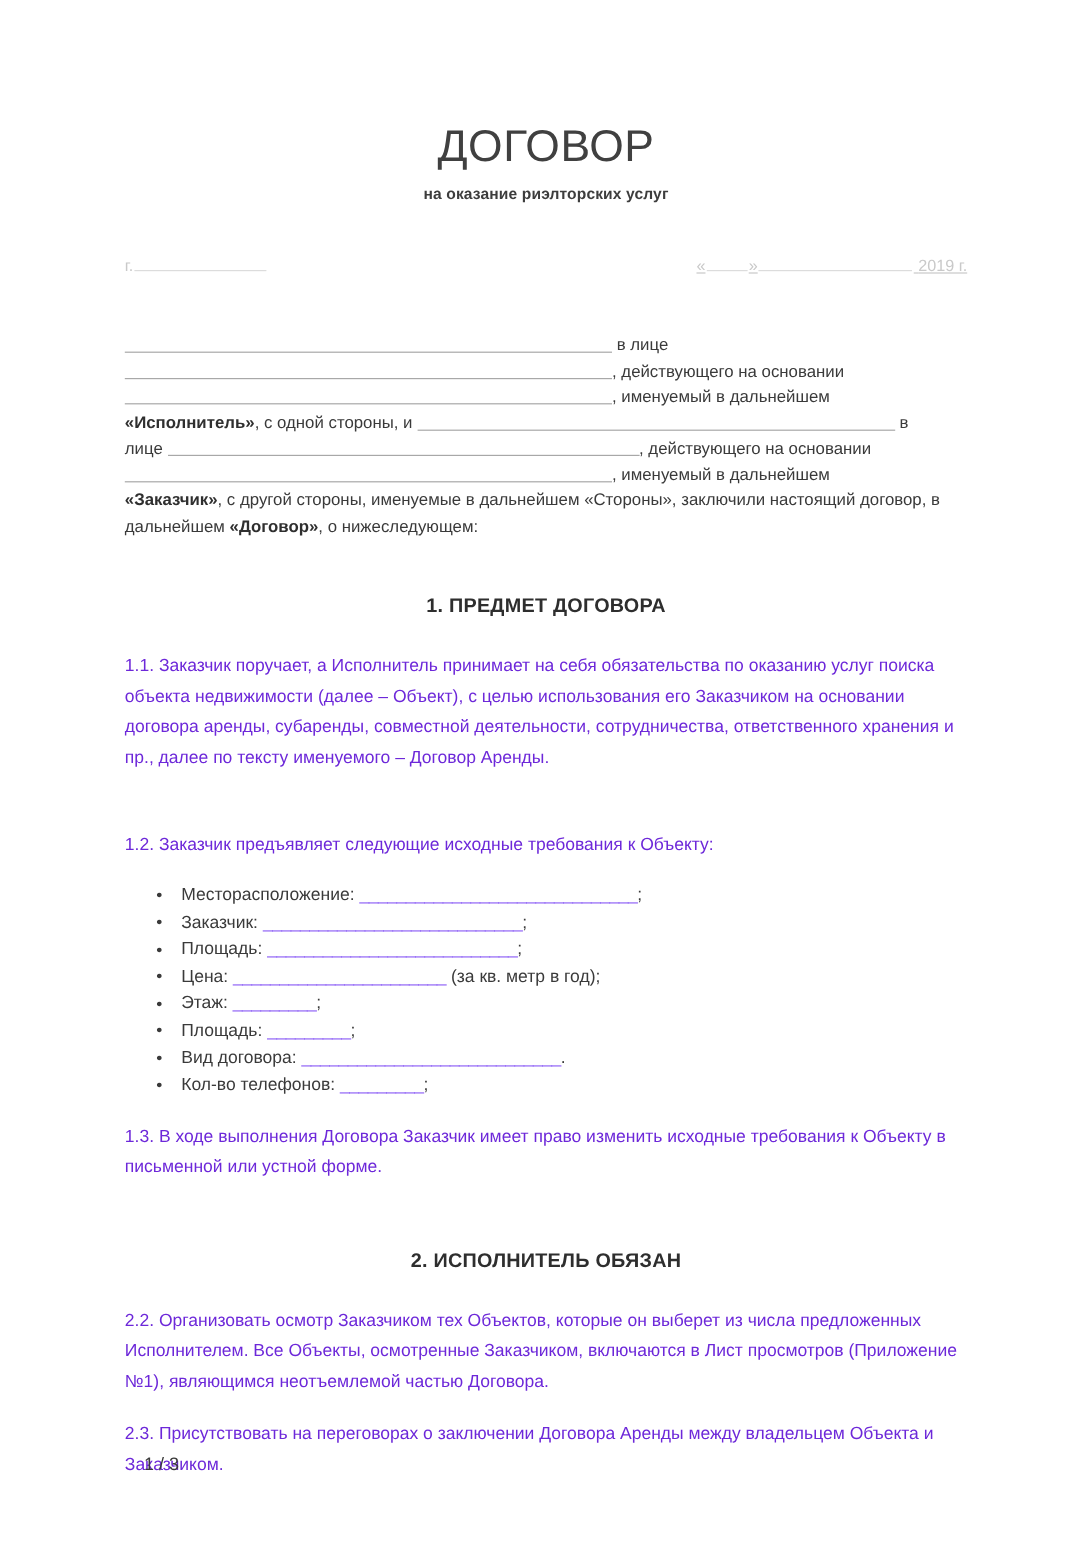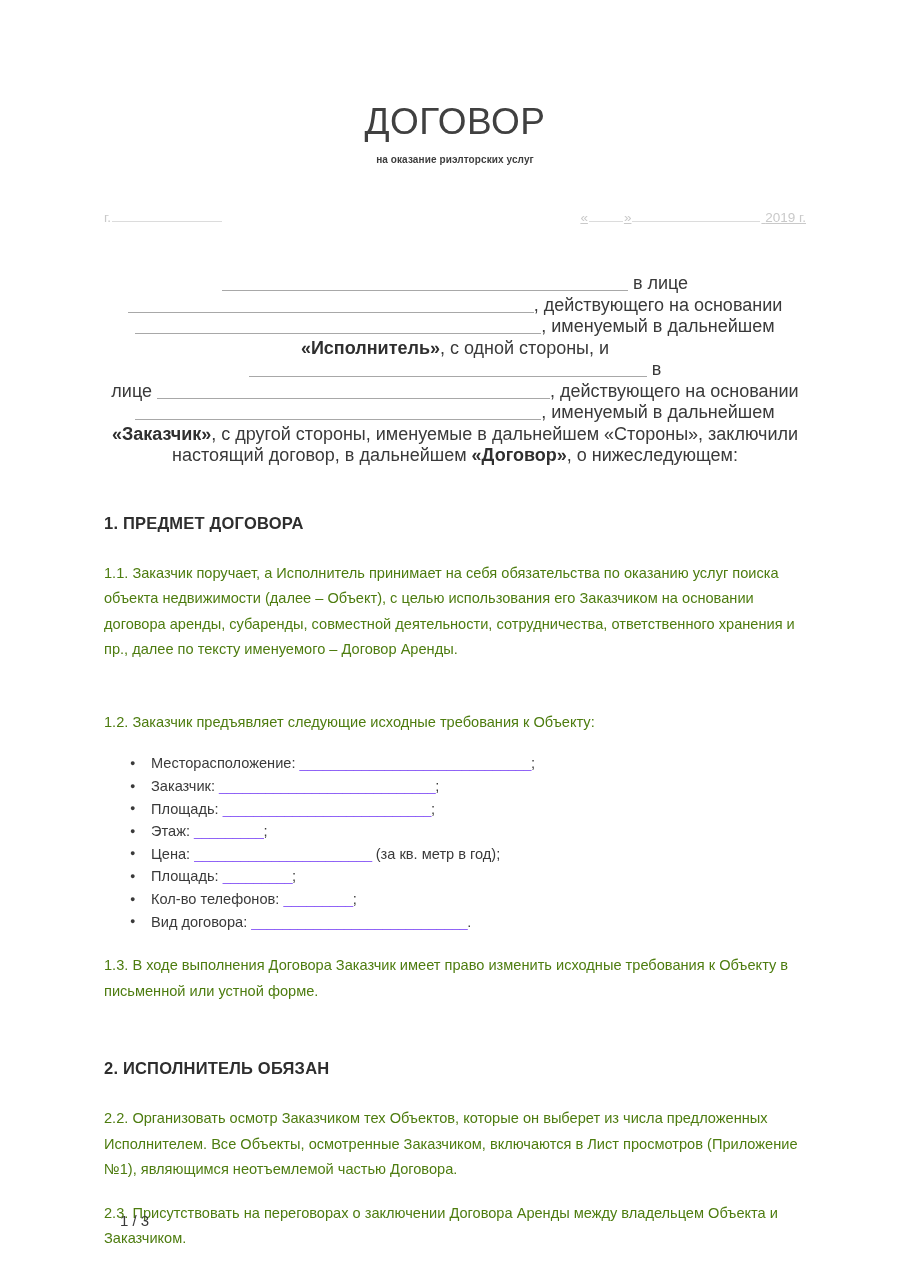--- a/index.html
+++ b/index.html
@@ -31,21 +31,21 @@
   }
   .doc-title {
     font-size: 37px;
     font-weight: 400;
     letter-spacing: 0.5px;
     color: #404040;
     line-height: 1.12;
     margin: 0;
   }
   .doc-subtitle {
-    font-size: 10px;
+    font-size: 13px;
     font-weight: bold;
     color: #3d3d3d;
     margin-top: 12px;
     letter-spacing: 0.1px;
   }
 
   
   .date-row {
     display: flex;
     justify-content: space-between;
@@ -62,55 +62,56 @@
     vertical-align: baseline;
     margin: 0 1px;
   }
   .rule-lt.w-city  { width: 110px; }
   .rule-lt.w-day   { width: 34px; }
   .rule-lt.w-month { width: 128px; }
 
   
   .preamble {
     margin-top: 48px;
-    font-size: 18px;
+    font-size: 14px;
     line-height: 21.5px;
     color: #3a3a3a;
-    text-align: center;
+    text-align: left;
   }
   .preamble b { font-weight: bold; color: #2f2f2f; }
   .rule {
     display: inline-block;
     border-bottom: 1px solid #a8a8a8;
     vertical-align: baseline;
     height: 14px;
     margin-bottom: -2px;
   }
   .rule.r1 { width: 406px; }
   .rule.r2 { width: 406px; }
   .rule.r3 { width: 406px; }
   .rule.r4 { width: 398px; }
   .rule.r5 { width: 393px; }
   .rule.r6 { width: 406px; }
 
   
   .section-heading {
+    text-align: center;
     font-size: 16.5px;
     font-weight: bold;
     color: #2e2e2e;
     letter-spacing: 0.2px;
   }
   .section-heading.s1 { margin-top: 47px; margin-bottom: 28px; }
   .section-heading.s2 { margin-top: 55px; margin-bottom: 28px; }
 
   
   .para {
     font-size: 14.6px;
     line-height: 25.5px;
-    color: #4d7c0f;
+    color: #6d28d9;
     margin: 0 0 18px 0;
     text-align: left;
   }
   .para.tight { margin-bottom: 17px; margin-top: 47px; }
 
   
   .bullets {
     list-style: none;
     margin: 14px 0 20px 0;
     padding: 0 0 0 26px;
@@ -163,25 +164,25 @@
   <div class="preamble"><span class="rule r1"></span><span> в лице</span><br><span class="rule r2"></span><span>, действующего на основании</span><br><span class="rule r3"></span><span>, именуемый в дальнейшем</span><br><b>«Исполнитель»</b><span>, с одной стороны, и </span><span class="rule r4"></span><span> в</span><br><span>лице </span><span class="rule r5"></span><span>, действующего на основании</span><br><span class="rule r6"></span><span>, именуемый в дальнейшем</span><br><b>«Заказчик»</b><span>, с другой стороны, именуемые в дальнейшем «Стороны», заключили настоящий договор, в дальнейшем </span><b>«Договор»</b><span>, о нижеследующем:</span></div>
 
   <div class="section-heading s1">1. ПРЕДМЕТ ДОГОВОРА</div>
   <p class="para">1.1. Заказчик поручает, а Исполнитель принимает на себя обязательства по оказанию услуг поиска объекта недвижимости (далее – Объект), с целью использования его Заказчиком на основании договора аренды, субаренды, совместной деятельности, сотрудничества, ответственного хранения и пр., далее по тексту именуемого – Договор Аренды.</p>
   <p class="para tight">1.2. Заказчик предъявляет следующие исходные требования к Объекту:</p>
 
   <ul class="bullets">
     <li><span>Месторасположение:</span> <span class="blank">______________________________</span><span>;</span></li>
     <li><span>Заказчик:</span> <span class="blank">____________________________</span><span>;</span></li>
     <li><span>Площадь:</span> <span class="blank">___________________________</span><span>;</span></li>
+    <li><span>Цена:</span> <span class="blank">_______________________</span><span> (за кв. метр в год);</span></li>
     <li><span>Этаж:</span> <span class="blank">_________</span><span>;</span></li>
-    <li><span>Цена:</span> <span class="blank">_______________________</span><span> (за кв. метр в год);</span></li>
     <li><span>Площадь:</span> <span class="blank">_________</span><span>;</span></li>
+    <li><span>Вид договора:</span> <span class="blank">____________________________</span><span>.</span></li>
     <li><span>Кол-во телефонов:</span> <span class="blank">_________</span><span>;</span></li>
-    <li><span>Вид договора:</span> <span class="blank">____________________________</span><span>.</span></li>
   </ul>
 
   <p class="para">1.3. В ходе выполнения Договора Заказчик имеет право изменить исходные требования к Объекту в письменной или устной форме.</p>
 
   <div class="section-heading s2">2. ИСПОЛНИТЕЛЬ ОБЯЗАН</div>
   <p class="para">2.2. Организовать осмотр Заказчиком тех Объектов, которые он выберет из числа предложенных Исполнителем. Все Объекты, осмотренные Заказчиком, включаются в Лист просмотров (Приложение №1), являющимся неотъемлемой частью Договора.</p>
   <p class="para">2.3. Присутствовать на переговорах о заключении Договора Аренды между владельцем Объекта и Заказчиком.</p>
 
   <div class="page-footer">1 / 3</div>
 

